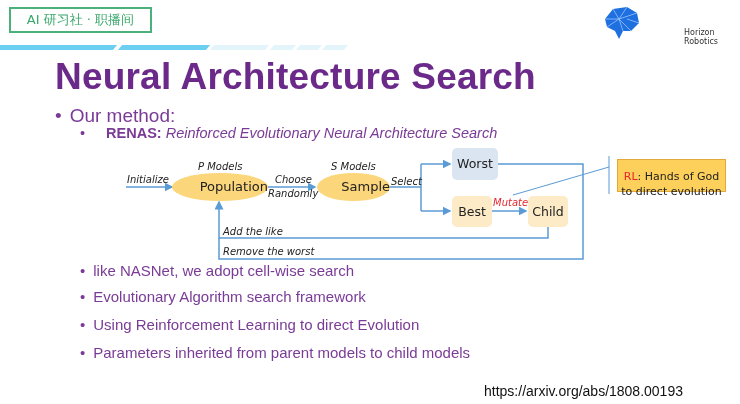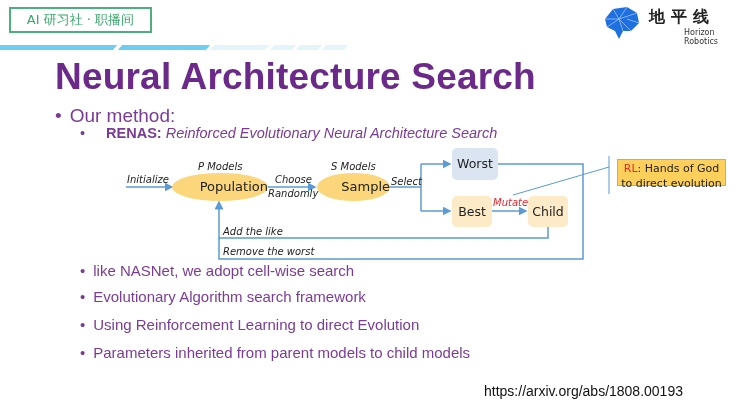--- a/index.html
+++ b/index.html
@@ -14,21 +14,21 @@
     .b1 { position: absolute; left: 55px; top: 105px; font-size: 19px; color: #7a3b97; white-space: nowrap; }
     .b2 { position: absolute; left: 80px; top: 125px; font-size: 14.5px; color: #7a3b97; white-space: nowrap; }
     .b2 .bold { font-weight: bold; margin-left: 13px; }
     .b2 .ital { font-style: italic; }
     .bullet { position: absolute; left: 80px; font-size: 15px; color: #7a3b97; white-space: nowrap; }
     .dot { margin-right: 8px; }
     .diagram { position: absolute; left: 0; top: 0; width: 740px; height: 404px; }
     .ell { position: absolute; background: #fbd67a; border-radius: 50%; text-align: right; font-size: 13px; color: #222; font-family: "DejaVu Sans", sans-serif; }
     .box { position: absolute; border-radius: 5px; text-align: center; font-size: 12.5px; color: #222; font-family: "DejaVu Sans", sans-serif; }
     .lbl { position: absolute; font-size: 10px; font-style: italic; color: #222; white-space: nowrap; font-family: "DejaVu Sans", sans-serif; }
-    .callout { position: absolute; left: 617px; top: 159px; width: 109px; height: 27px; background: #fcd05b; border: 1px solid #e0a93a; box-sizing: border-box; font-size: 11px; text-align: center; line-height: 15px; color: #222; font-family: "DejaVu Sans", sans-serif; padding-top: 1px; }
+    .callout { position: absolute; left: 617px; top: 159px; width: 109px; height: 33px; background: #fcd05b; border: 1px solid #e0a93a; box-sizing: border-box; font-size: 11px; text-align: center; line-height: 15px; color: #222; font-family: "DejaVu Sans", sans-serif; padding-top: 9px; }
     .url { position: absolute; left: 484px; top: 383px; font-size: 14px; color: #111; white-space: nowrap; }
   </style>
 </head>
 <body>
 
 <div class="badge">AI 研习社 · 职播间</div>
 
 <div>
   <div class="stripe" style="left:-5px;width:120px;"></div>
   <div class="stripe" style="left:120px;width:88px;"></div>
@@ -38,21 +38,20 @@
   <div class="stripe light" style="left:324px;width:22px;"></div>
 </div>
 
 <div class="logo">
   <svg width="42" height="36" viewBox="0 0 42 36">
     <path d="M4 14 L12 4 L26 2 L36 8 L38 18 L30 26 L22 26 L18 34 L14 26 L6 22 Z" fill="#1e6fe0"></path>
     <g stroke="#9cc4ff" stroke-width="0.8" fill="none">
       <path d="M12 4 L18 14 L26 2 M18 14 L36 8 M18 14 L30 26 M18 14 L6 22 M18 14 L22 26 M4 14 L18 14 M26 14 L38 18"></path>
     </g>
   </svg>
-  <span class="logo-cn">地平线</span>
   <span class="logo-en">Horizon Robotics</span>
 </div>
 
 <div class="title">Neural Architecture Search</div>
 
 <div class="b1">
   <span class="dot">•</span><span>Our method:</span>
 </div>
 <div class="b2">
   <span class="dot">•</span><span class="bold">RENAS:</span><span class="ital"> Reinforced Evolutionary Neural Architecture Search</span>

